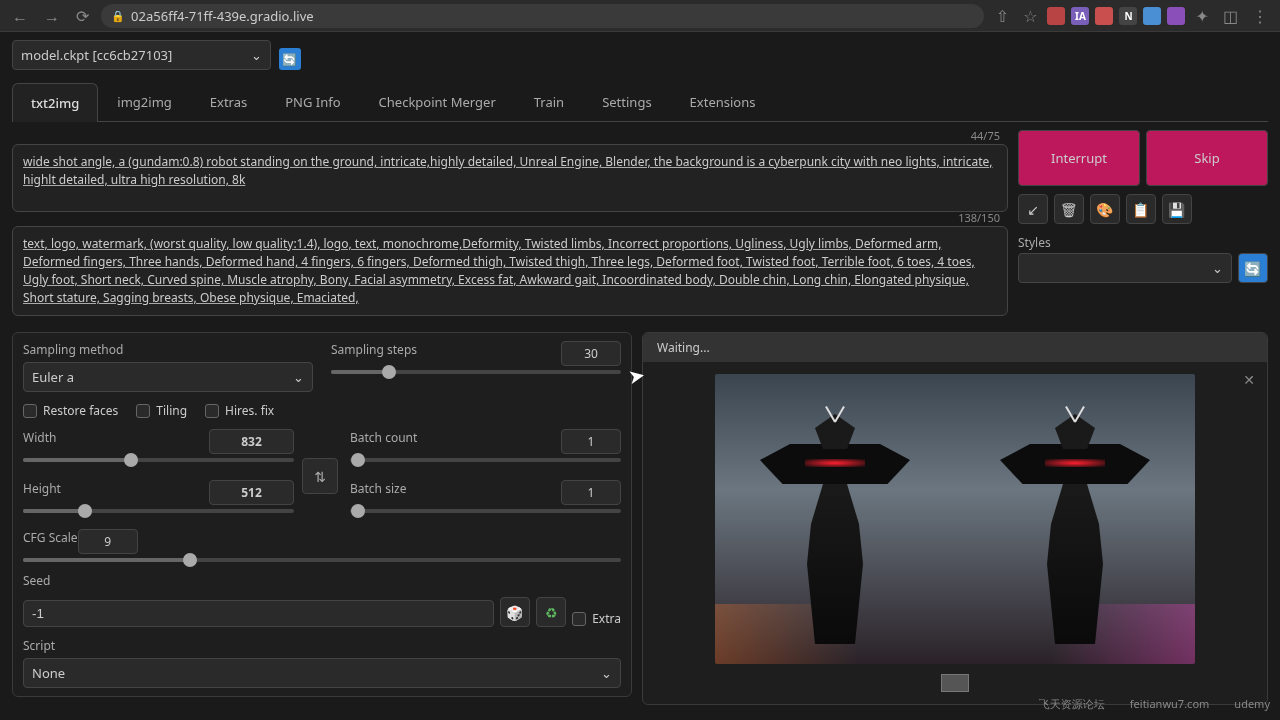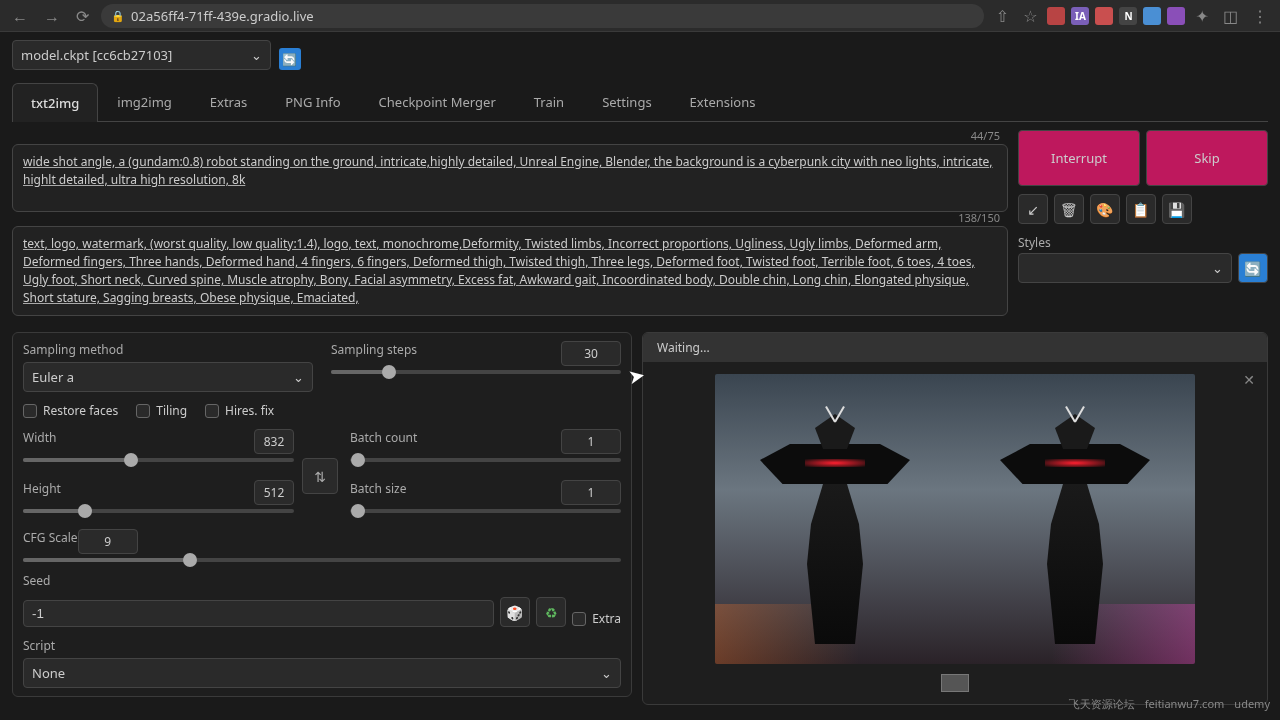--- a/index.html
+++ b/index.html
@@ -52,21 +52,21 @@
 .controls-right { flex: 1; }
 
 .ctrl-group { border: 1px solid #3a3a3a; border-radius: 6px; padding: 8px 10px; background: #1e1e1e; }
 .ctrl-row { display: flex; gap: 18px; margin-bottom: 8px; }
 .ctrl-col { flex: 1; }
 .ctrl-label { font-size: 12px; color: #aaa; margin-bottom: 4px; display: block; }
 .slider-track { flex: 1; height: 4px; background: #444; border-radius: 2px; position: relative; }
 .slider-fill { height: 100%; background: #666; border-radius: 2px; }
 .slider-thumb { width: 14px; height: 14px; background: #aaa; border-radius: 50%; position: absolute; top: -5px; transform: translateX(-50%); }
 .num-box { width: 60px; background: #2a2a2a; border: 1px solid #444; border-radius: 4px; padding: 3px 6px; text-align: center; color: #ccc; font-size: 12px; }
-.num-box.wide { width: 40px; }
+.num-box.wide { width: 85px; font-weight: bold; }
 .check-row { display: flex; gap: 18px; margin: 10px 0; }
 .check { display: flex; align-items: center; gap: 6px; font-size: 12px; color: #ccc; }
 .check-box { width: 14px; height: 14px; border: 1px solid #666; border-radius: 3px; background: #2a2a2a; }
 
 .dim-grid { display: grid; grid-template-columns: 1fr 40px 1fr; gap: 8px; align-items: center; }
 .dim-col { display: flex; flex-direction: column; gap: 8px; }
 .swap-btn { width: 36px; height: 36px; background: #2a2a2a; border: 1px solid #444; border-radius: 4px; display: flex; align-items: center; justify-content: center; font-size: 14px; align-self: center; }
 
 .seed-row { display: flex; gap: 6px; align-items: flex-end; margin-top: 8px; }
 .seed-input { flex: 1; background: #2a2a2a; border: 1px solid #444; border-radius: 4px; padding: 5px 8px; color: #ccc; }
@@ -86,21 +86,21 @@
 .robot-head { position: absolute; top: 10px; left: 50%; transform: translateX(-50%); width: 40px; height: 35px; background: #1a1a1a; clip-path: polygon(50% 0, 100% 40%, 80% 100%, 20% 100%, 0 40%); }
 .antenna { position: absolute; top: 0; left: 50%; width: 2px; height: 18px; background: #ddd; }
 .antenna.l { transform: translateX(-50%) rotate(-30deg); transform-origin: bottom; }
 .antenna.r { transform: translateX(-50%) rotate(30deg); transform-origin: bottom; }
 .city-glow { position: absolute; bottom: 0; width: 100%; height: 60px; background: linear-gradient(90deg, rgba(255,120,40,0.3), transparent 30%, transparent 70%, rgba(220,70,180,0.4)); }
 .thumb-strip { margin-top: 10px; }
 .thumb-small { width: 28px; height: 18px; background: #555; border: 1px solid #777; }
 
 .cursor { position: absolute; left: 628px; top: 362px; font-size: 20px; color: #fff; pointer-events: none; z-index: 100; transform: rotate(-10deg); }
 
-.watermark { position: absolute; right: 10px; bottom: 8px; font-size: 11px; color: #888; display: flex; gap: 10px; }
+.watermark { position: absolute; right: 10px; bottom: 8px; font-size: 11px; color: #888; display: flex; gap: 25px; }
 
 .full-slider { margin-top: 4px; }
 .sub-block { margin-bottom: 10px; }
 </style>
 </head>
 <body>
 
 <div class="browser-bar">
   <span class="nav-btn">←</span>
   <span class="nav-btn">→</span>

